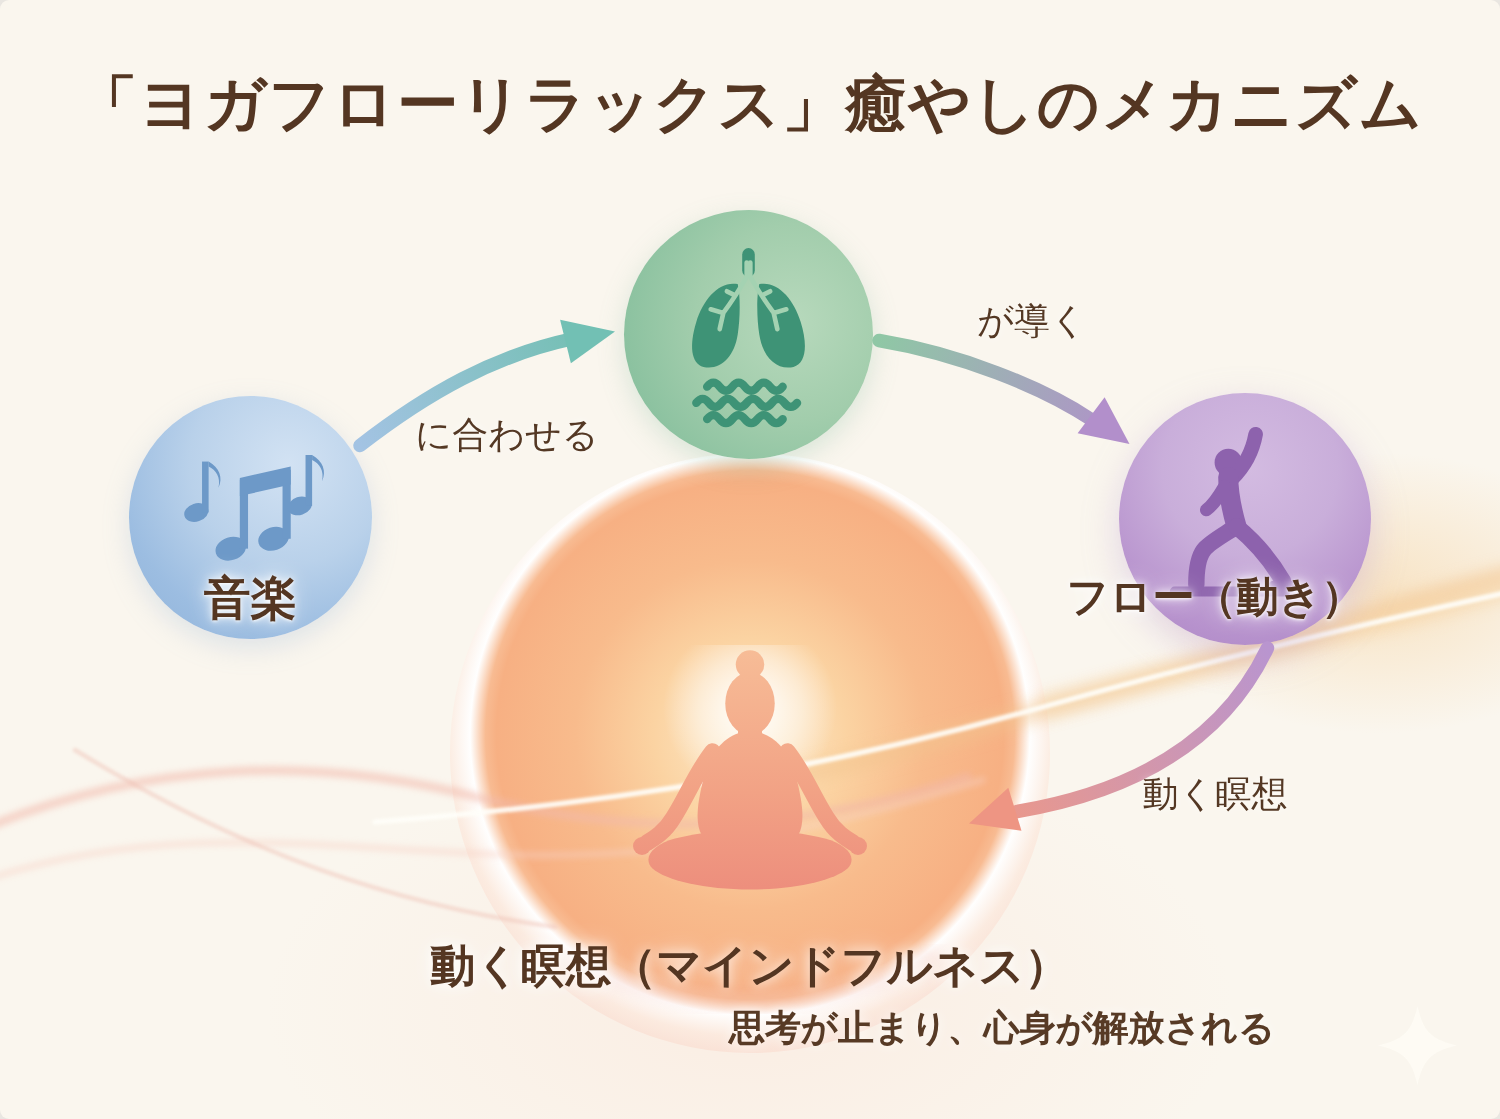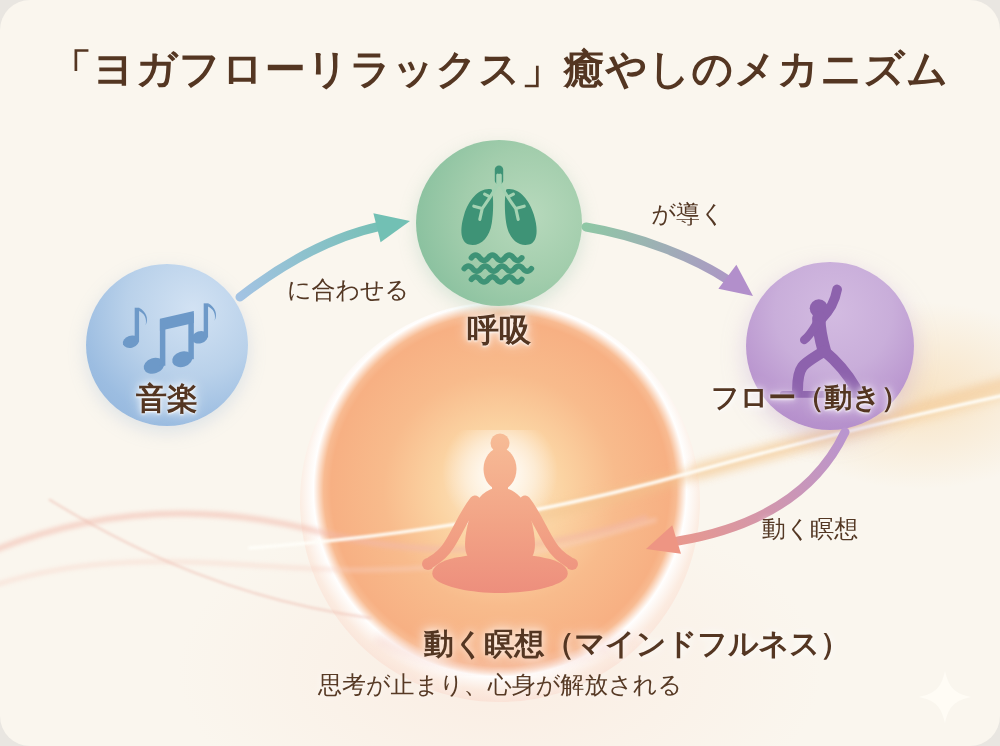--- a/index.html
+++ b/index.html
@@ -2,48 +2,48 @@
 <html><head>
 <meta charset="utf-8">
 <style>
   html,body{margin:0;padding:0;}
   body{
     background:#e9e6e1;
     font-family:"Liberation Sans","DejaVu Sans",sans-serif;
     width:1000px;height:746px;overflow:hidden;
   }
   #card{
-    position:relative;width:1000px;height:746px;border-radius:30px;overflow:hidden;
+    position:relative;width:1000px;height:746px;border-radius:6px;overflow:hidden;
     background:
       radial-gradient(ellipse 220px 130px at 92% 53%, rgba(246,212,162,.55), rgba(246,212,162,0) 72%),
       radial-gradient(ellipse 430px 230px at 50% 90%, rgba(250,224,210,.40), rgba(250,224,210,0) 75%),
       #faf6ee;
   }
   .abs{position:absolute;}
   
   .title{
     left:0;right:0;top:42px;text-align:center;
     font-size:41px;font-weight:700;letter-spacing:1px;color:#543622;z-index:7;
   }
   .node-label{
     text-align:center;font-weight:700;color:#543622;z-index:7;
     text-shadow:0 0 6px rgba(255,255,255,.95),0 0 14px rgba(255,255,255,.85),0 1px 2px rgba(255,255,255,.9);
   }
   .arrow-label{
     text-align:center;font-weight:400;font-size:24px;color:#543824;z-index:7;
     text-shadow:0 0 6px rgba(255,255,255,.8);
   }
   .center-label{
-    left:150px;width:700px;top:624px;text-align:right;z-index:7;
+    left:150px;width:700px;top:624px;text-align:center;z-index:7;
     font-size:30px;font-weight:700;color:#543622;
     text-shadow:0 0 8px rgba(255,255,255,.9),0 0 16px rgba(255,255,255,.7);
   }
   .center-caption{
-    left:150px;width:700px;top:669px;text-align:center;z-index:7;
-    font-size:24px;font-weight:400;color:#573a25;
+    left:150px;width:700px;top:669px;text-align:right;z-index:7;
+    font-size:24px;font-weight:700;color:#573a25;
     text-shadow:0 0 8px rgba(255,255,255,.85);
   }
   
   .node{border-radius:50%;z-index:4;}
   #node-music{
     left:86px;top:264px;width:162px;height:162px;
     background:radial-gradient(circle at 66% 28%, #d2e2f3 0%, #b9d1ea 42%, #9cbde1 72%, #8fb2d9 100%);
     box-shadow:0 6px 18px rgba(140,170,210,.25);
   }
   #node-breath{
@@ -219,25 +219,24 @@
   </svg>
 
   <svg class="abs" id="sparkle" width="60" height="60" viewBox="0 0 64 64">
     <path d="M32 4 C36 22 42 28 60 32 C42 36 36 42 32 60 C28 42 22 36 4 32 C22 28 28 22 32 4 Z" fill="#fffdf6"></path>
   </svg>
 
   <div class="abs title">「ヨガフローリラックス」癒やしのメカニズム</div>
 
   <div class="abs node-label" style="left:86px;width:162px;top:378px;font-size:31px;">音楽</div>
 
-  <div class="abs node-label" style="left:409px;width:180px;top:309px;font-size:32px;">呼吸</div>
 
   <div class="abs node-label" style="left:690px;width:240px;top:379px;font-size:28px;">フロー（動き）</div>
 
-  <div class="abs arrow-label" style="left:248px;width:200px;top:274px;">に合わせる</div>
+  <div class="abs arrow-label" style="left:238px;width:200px;top:274px;">に合わせる</div>
 
   <div class="abs arrow-label" style="left:588px;width:200px;top:198px;">が導く</div>
 
   <div class="abs arrow-label" style="left:700px;width:220px;top:513px;">動く瞑想</div>
 
   <div class="abs center-label">動く瞑想（マインドフルネス）</div>
 
   <div class="abs center-caption">思考が止まり、心身が解放される</div>
 
 </div>

